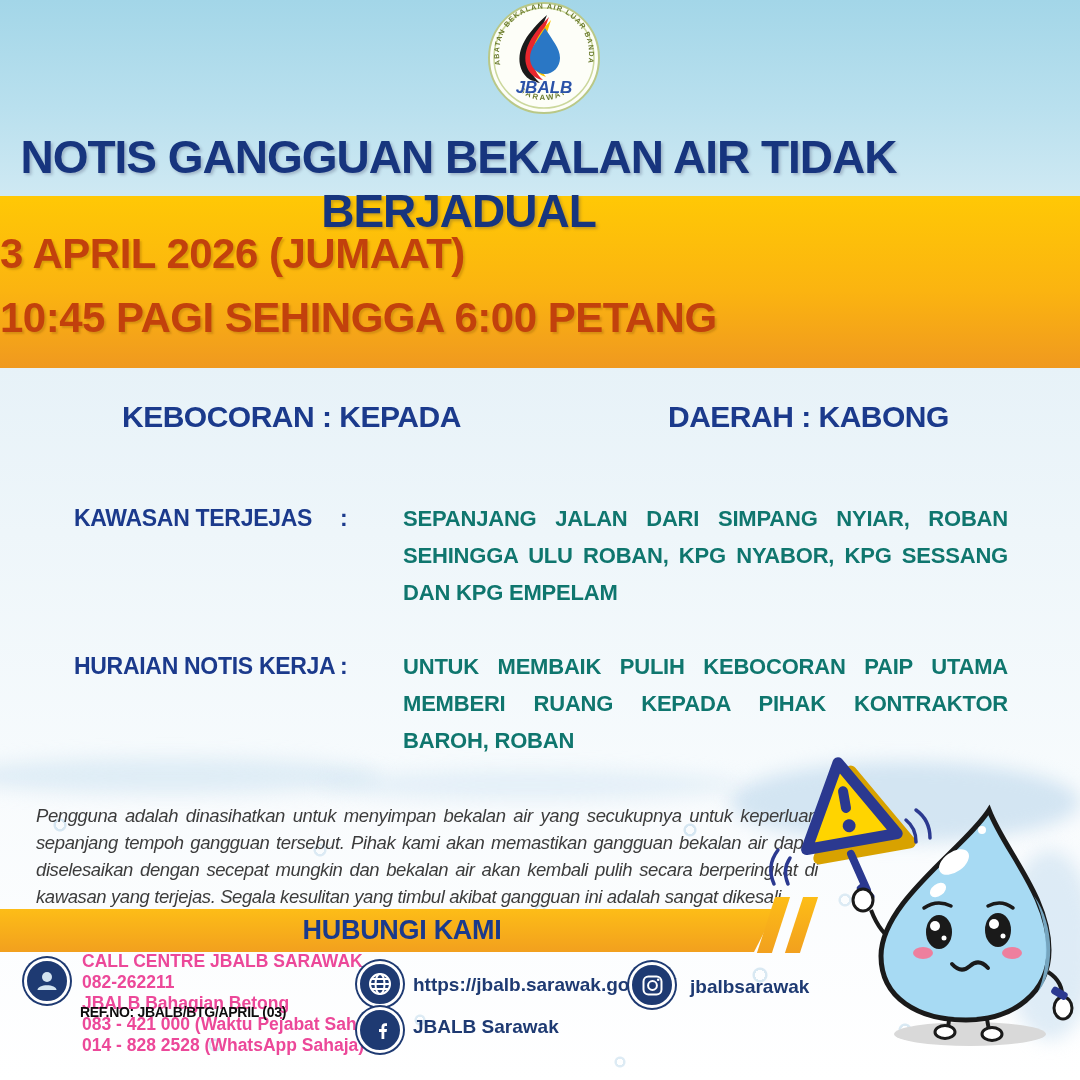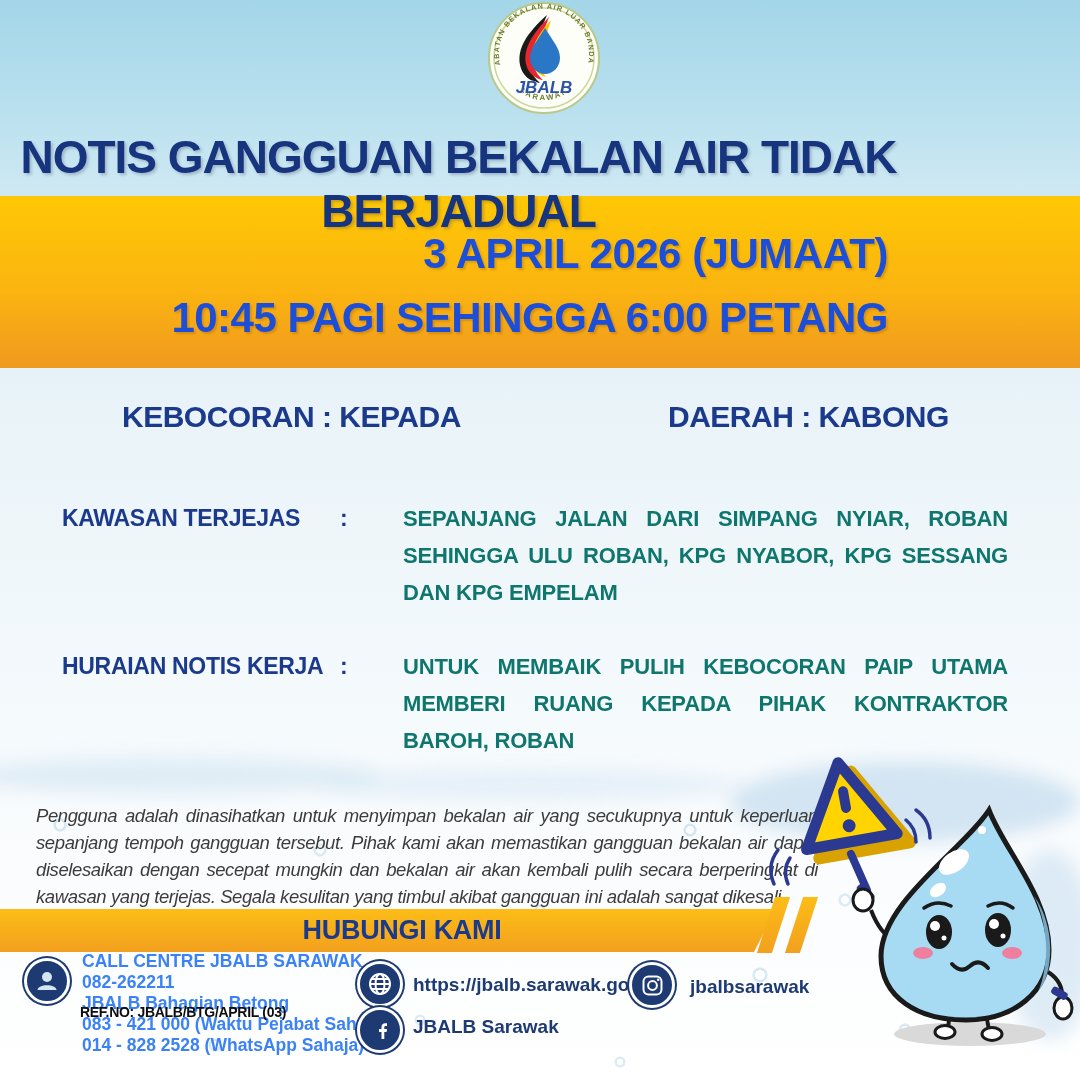--- a/index.html
+++ b/index.html
@@ -35,31 +35,31 @@
   .wave3{left:1005px;top:850px;width:90px;height:190px;background:rgba(196,221,238,.55);}
   .wave4{left:320px;top:770px;width:420px;height:30px;background:rgba(205,227,241,.45);}
 
   
   .logo{position:absolute;left:487px;top:1px;width:114px;height:114px;}
   .title{position:absolute;left:0;top:130px;width:917px;text-align:center;
     font-size:46px;font-weight:bold;letter-spacing:-1px;color:#17357e;
     text-shadow:2px 2px 3px rgba(40,40,80,.25);}
 
   
-  .sched{position:absolute;left:0;top:222px;width:888px;text-align:right;
-    color:#1d4ed8;font-weight:bold;font-size:42px;line-height:64px;letter-spacing:-.5px;
+  .sched{position:absolute;left:0;top:222px;width:888px;text-align:left;
+    color:#c2410c;font-weight:bold;font-size:42px;line-height:64px;letter-spacing:-.5px;
     text-shadow:2px 2px 2px rgba(120,70,0,.25);}
 
   
   .region{position:absolute;top:400px;font-size:30px;font-weight:bold;color:#1b3a8c;letter-spacing:-.5px;}
   .region-bahagian{left:122px;}
   .region-daerah{left:668px;}
 
   
-  .dlabel{position:absolute;left:62px;font-size:23px;font-weight:bold;color:#1b3a8c;letter-spacing:-.3px;}
+  .dlabel{position:absolute;left:74px;font-size:23px;font-weight:bold;color:#1b3a8c;letter-spacing:-.3px;}
   .dcolon{position:absolute;left:340px;font-size:23px;font-weight:bold;color:#1b3a8c;}
   .dvalue{position:absolute;left:403px;width:605px;font-size:22px;font-weight:bold;
     color:#0f766e;line-height:37px;letter-spacing:-.2px;}
   .vline{text-align:justify;text-align-last:justify;}
   .vline.last{text-align-last:left;}
 
   
   .advisory{position:absolute;left:36px;top:802px;width:782px;
     font-style:italic;font-size:18.5px;line-height:27px;color:#3c3c3c;
     text-align:justify;letter-spacing:-.4px;font-weight:500;}
@@ -73,21 +73,21 @@
   .stripe{position:absolute;top:897px;width:15px;height:56px;transform:skewX(-18deg);
     background:linear-gradient(180deg,#fdbd17,#f2a01e);}
   .stripe1{left:766px;}
   .stripe2{left:794px;}
 
   
   .icircle{position:absolute;width:46px;height:46px;border-radius:50%;background:#1e3a72;
     border:3px solid #ffffff;box-shadow:0 0 0 2px #1e3a72;
     display:flex;align-items:center;justify-content:center;box-sizing:border-box;}
   .cc-block{position:absolute;left:82px;top:951px;font-size:17.5px;line-height:21px;
-    font-weight:bold;color:#3b82f6;}
+    font-weight:bold;color:#ec4899;}
   .link-text{position:absolute;font-size:19px;font-weight:bold;color:#1e3a72;}
   .refno{position:absolute;left:80px;top:1004px;font-size:14px;font-weight:bold;color:#0d0d0d;letter-spacing:-.3px;}
 </style>
 </head>
 <body>
 
 <div class="poster">
 
   <div class="hdr-bg"></div>
   <div class="date-band"></div>

